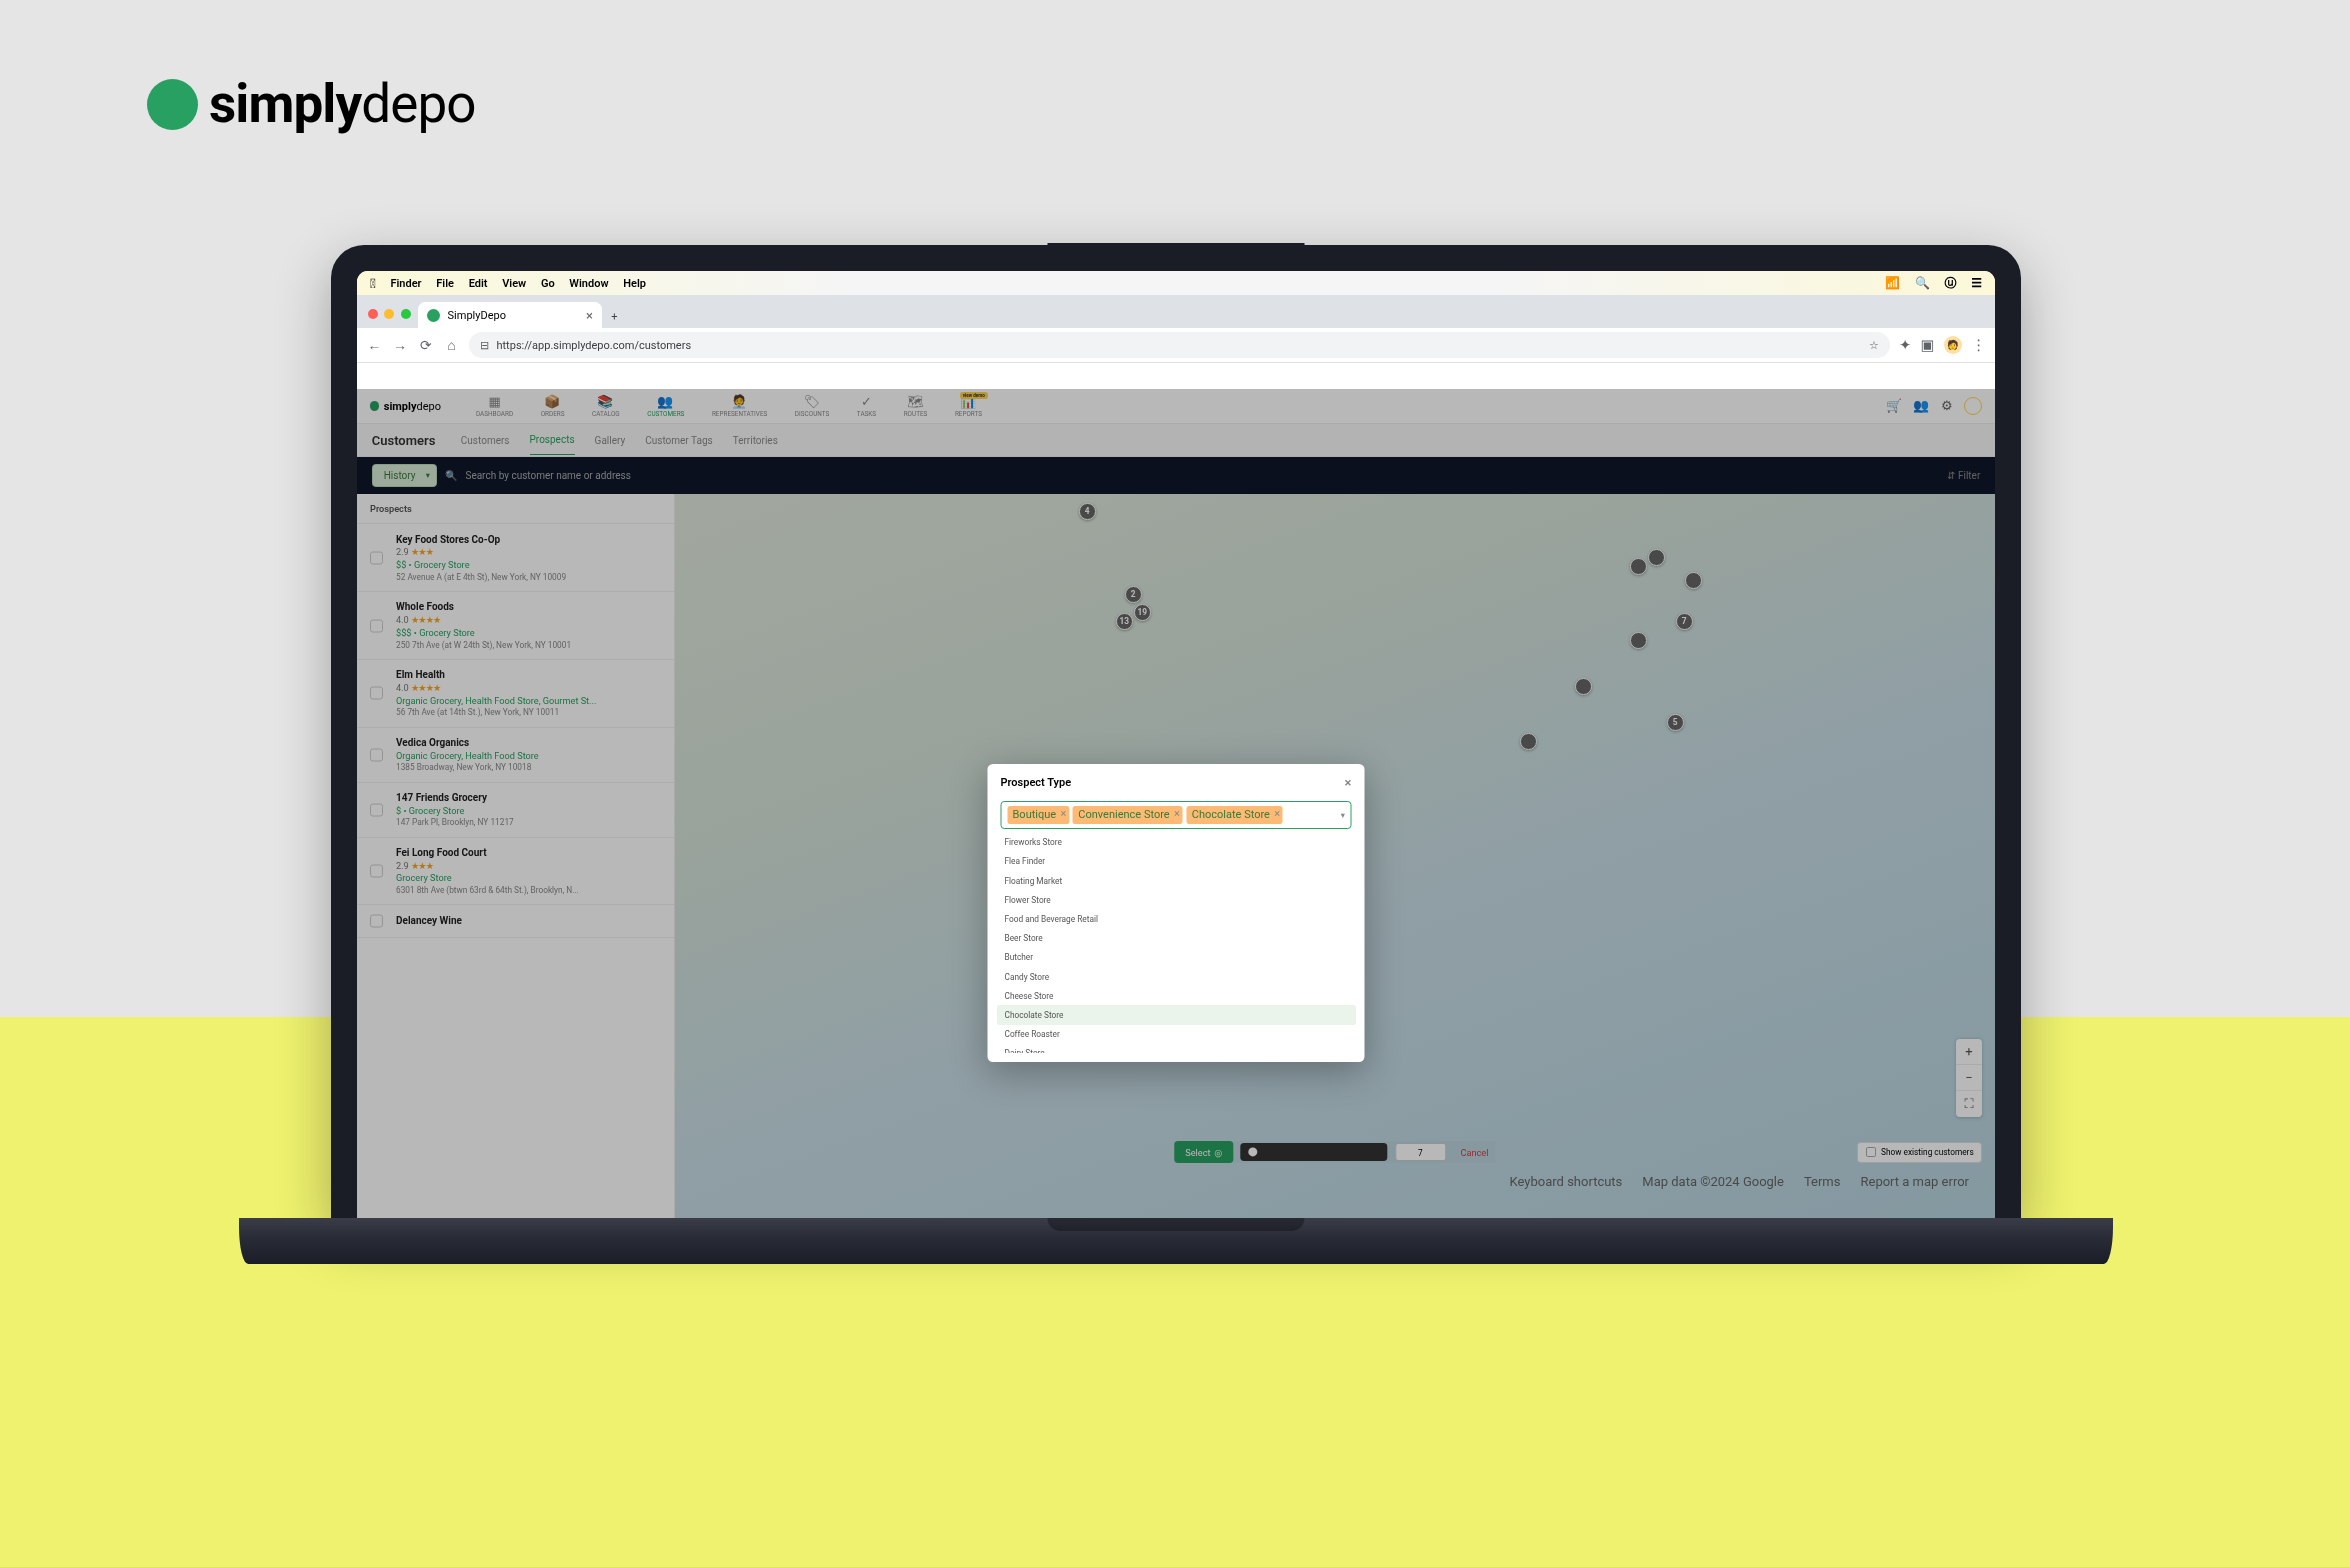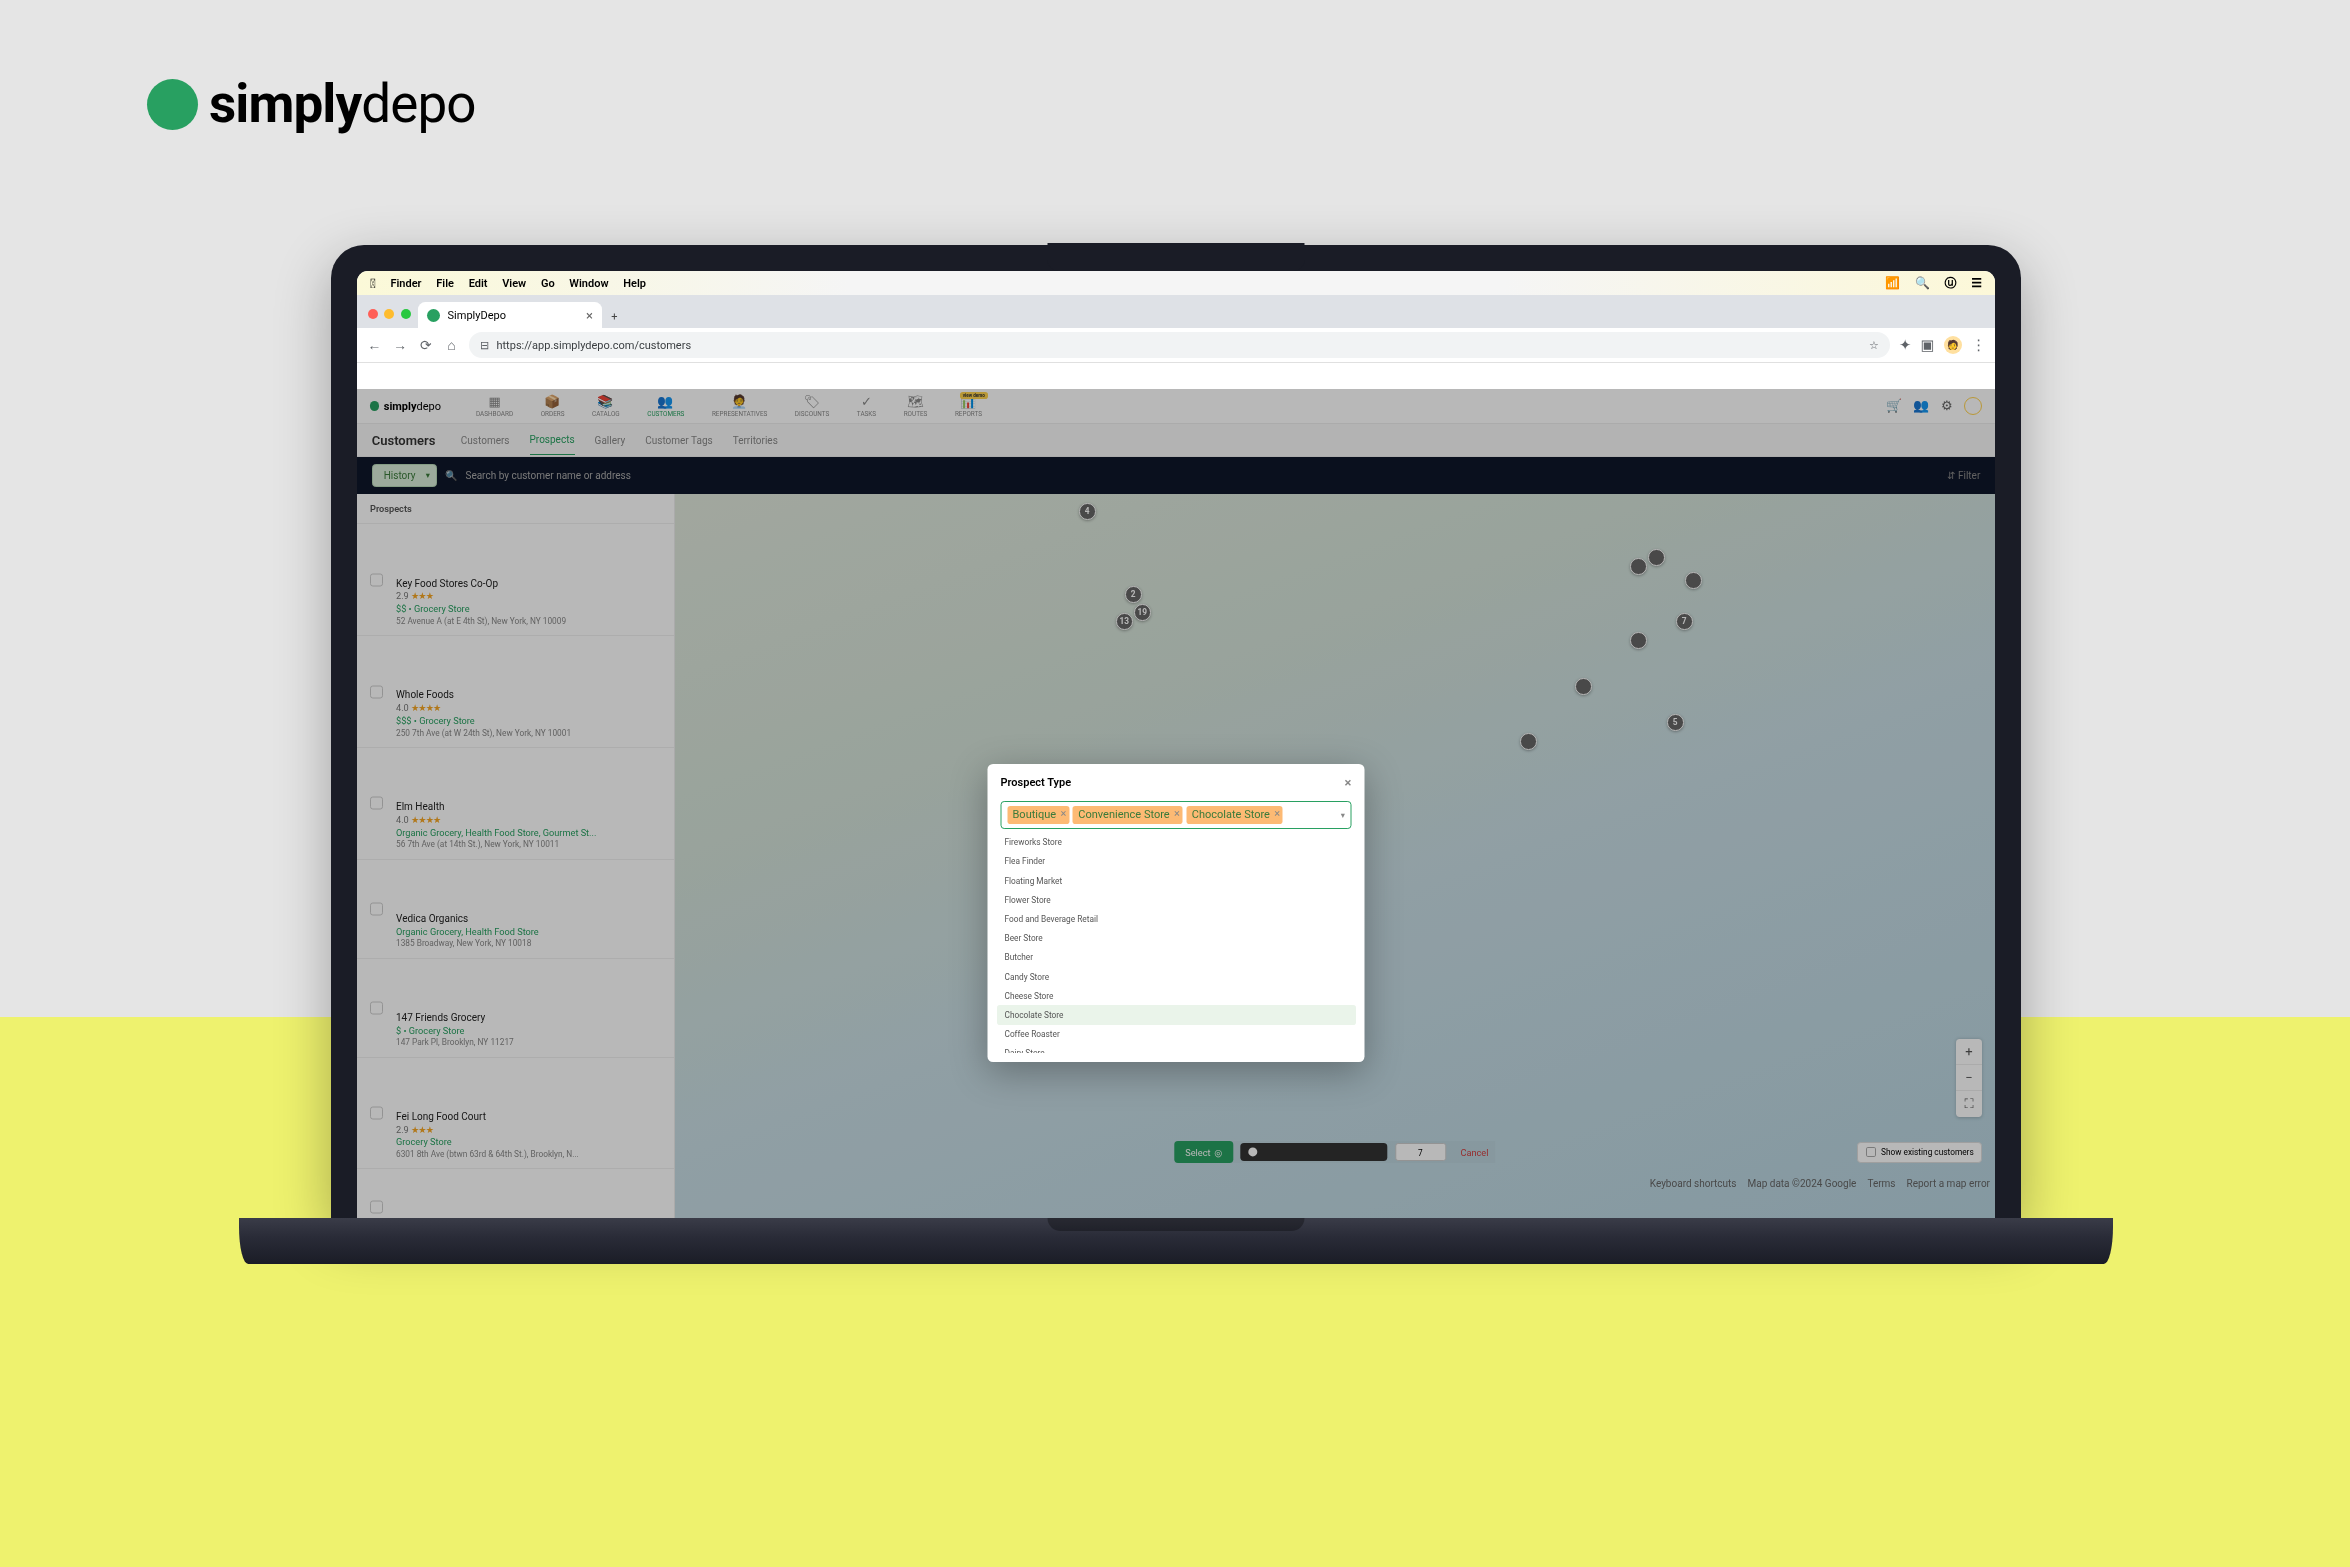--- a/index.html
+++ b/index.html
@@ -71,41 +71,41 @@
 .history-btn { background: #d8ecd8; border: 0.9px solid #b8d8b8; color: #3a7a3a; padding: 4.6px 20px 4.6px 11px; border-radius: 3.7px; font-size: 10px; position: relative; }
 .history-btn::after { content:'▾'; position:absolute; right: 5.5px; font-size: 8.3px; }
 .search-box { flex: 1; display: flex; align-items: center; gap: 7.3px; color: #aaa; font-size: 10px; }
 .filter-link { color: #888; font-size: 10px; }
 
 .app-body { position: absolute; top: 105px; left: 0; right: 0; bottom: 0; display: flex; }
 .sidebar { width: 318px; background: #fff; border-right: 0.9px solid #eee; overflow: hidden; }
 .sidebar-title { padding: 9.2px 13px; font-size: 9.2px; font-weight: 600; color: #555; border-bottom: 0.9px solid #f0f0f0; }
 .prospect { padding: 9.2px 13px 9.2px 39px; border-bottom: 0.9px solid #f0f0f0; font-size: 9.2px; position: relative; }
 .prospect .cb { position: absolute; left: 13px; top: 50%; transform: translateY(-50%); width: 13px; height: 13px; border: 1.4px solid #ccc; border-radius: 2.8px; }
-.p-name { font-weight: 400; color: #222; font-size: 10px; margin-bottom: 1.8px; margin-top: 44px; }
+.p-name { font-weight: 700; color: #222; font-size: 10px; margin-bottom: 1.8px; }
 .p-rating { color: #777; margin-bottom: 1.8px; }
 .stars { color: #f5a623; letter-spacing: -0.9px; }
 .p-cat { color: #28a061; margin-bottom: 1.8px; }
 .p-addr { color: #888; font-size: 8.3px; }
 
 .map { flex: 1; background: #d8e6dc; position: relative; overflow: hidden; }
 .map-water { position: absolute; inset: 0; background: linear-gradient(160deg, #e0e8dc 0%, #d4e2d8 30%, #c8dde4 55%, #b8d4e0 100%); }
 .pin { position: absolute; width: 16.5px; height: 16.5px; background: #666; border-radius: 50%; border: 1.8px solid #fff; box-shadow: 0 0.9px 2.8px rgba(0,0,0,0.3); display: flex; align-items: center; justify-content: center; color: #fff; font-size: 8.3px; font-weight: bold; }
 .map-controls { position: absolute; bottom: 55px; left: 50%; transform: translateX(-50%); display: flex; align-items: center; gap: 7.3px; background: rgba(0,0,0,0.02); }
 .select-btn { background: #28a061; color: #fff; padding: 5.5px 11px; border-radius: 3.7px; font-size: 9.2px; display: flex; align-items: flex-start; gap: 3.7px; }
 .slider { width: 147px; height: 18.4px; background: #333; border-radius: 3.7px; position: relative; }
 .slider::after { content:''; position:absolute; left: 7.3px; top: 50%; transform: translateY(-50%); width: 9.2px; height: 9.2px; background: #fff; border-radius: 50%; }
 .dist-input { width: 51px; height: 18.4px; background: #fff; border: 0.9px solid #ccc; border-radius: 2.8px; font-size: 8.3px; text-align: center; line-height: 18.4px; }
 .cancel-btn { color: #d04040; font-size: 9.2px; padding: 3.7px 7.3px; }
 .show-existing { position: absolute; bottom: 55px; right: 13px; background: #fff; border: 0.9px solid #ddd; border-radius: 3.7px; padding: 4.6px 7.3px; font-size: 8.3px; display: flex; align-items: center; gap: 5.5px; }
 .show-existing .cb2 { width: 10px; height: 10px; border: 0.9px solid #aaa; border-radius: 1.8px; }
 .zoom-ctrl { position: absolute; right: 13px; bottom: 101px; background: #fff; border-radius: 3.7px; box-shadow: 0 0.9px 3.7px rgba(0,0,0,0.2); width: 26px; }
 .zoom-ctrl div { height: 26px; display: flex; align-items: center; justify-content: center; border-bottom: 0.9px solid #eee; font-size: 13px; color: #555; cursor: pointer; }
 .zoom-ctrl div:last-child { border: none; }
-.map-attr { position: absolute; bottom: 29px; right: 5px; font-size: 10px; color: #666; display: flex; gap: 11px; }
+.map-attr { position: absolute; bottom: 29px; right: 26px; font-size: 13px; color: #666; display: flex; gap: 20px; }
 
 
 .modal { position: absolute; z-index: 100; top: 375px; left: 50%; transform: translateX(-50%); width: 377px; background: #fff; border-radius: 5.5px; box-shadow: 0 9.2px 37px rgba(0,0,0,0.3); overflow: hidden; }
 .modal-head { padding: 11px 13px; display: flex; align-items: center; justify-content: space-between; font-size: 11px; font-weight: 600; }
 .modal-close { color: #888; cursor: pointer; font-size: 13px; }
 .modal-select { margin: 0 13px 0 13px; border: 1.4px solid #28a061; border-radius: 3.7px; padding: 3.7px 18.4px 3.7px 5.5px; display: flex; gap: 3.7px; flex-wrap: wrap; position: relative; }
 .modal-select::after { content:'▾'; position:absolute; right: 5.5px; top: 50%; transform: translateY(-50%); font-size: 8.3px; color: #888; }
 .chip { background: #fdba74; color: #3a7a3a; font-size: 11px; padding: 2.8px 13px 2.8px 5.5px; border-radius: 2.8px; position: relative; }
 .chip::after { content:'×'; position:absolute; right: 2.8px; top: 0.9px; color: #888; }
 .modal-list { max-height: 220px; overflow: auto; margin: 3.7px 9.2px 9.2px 9.2px; }

